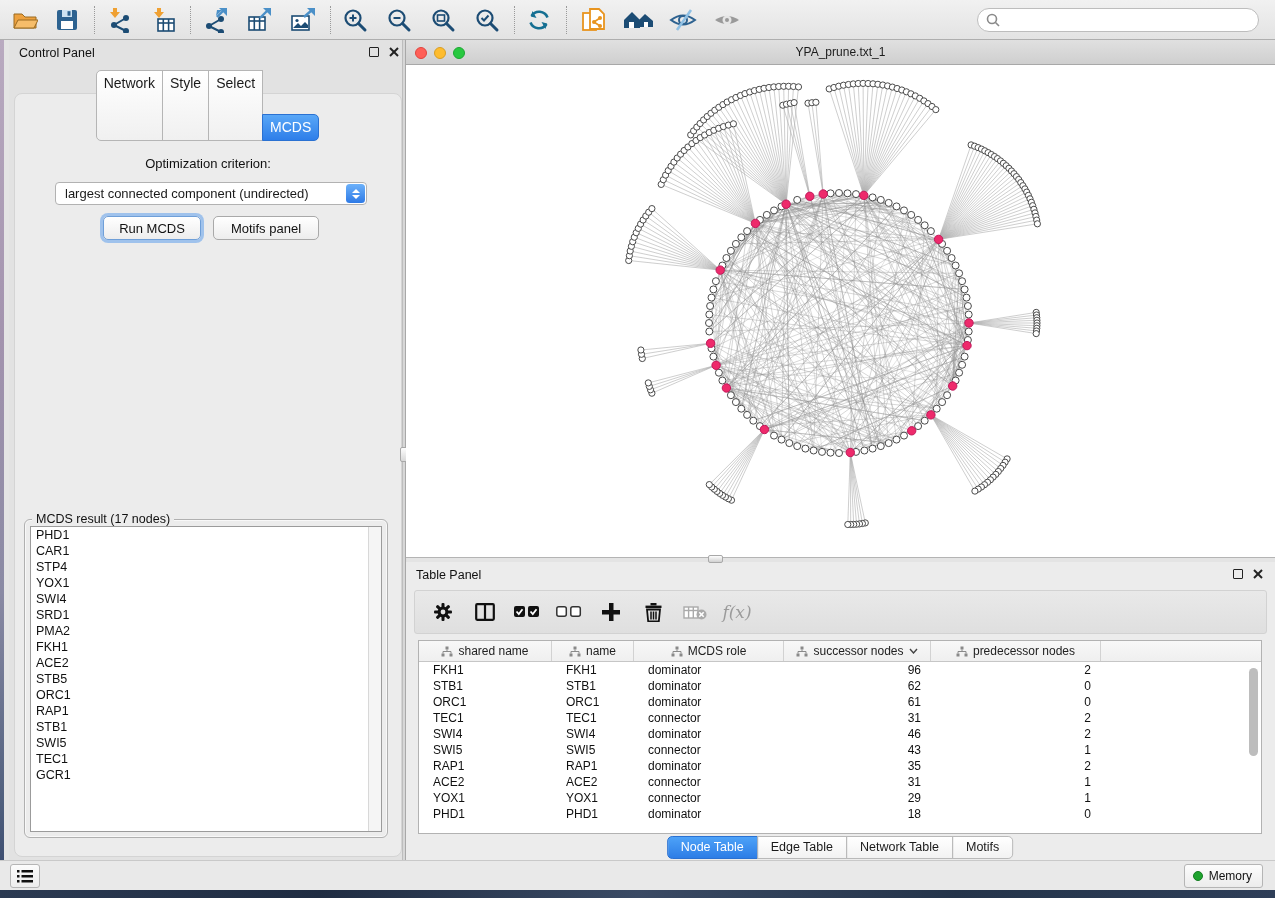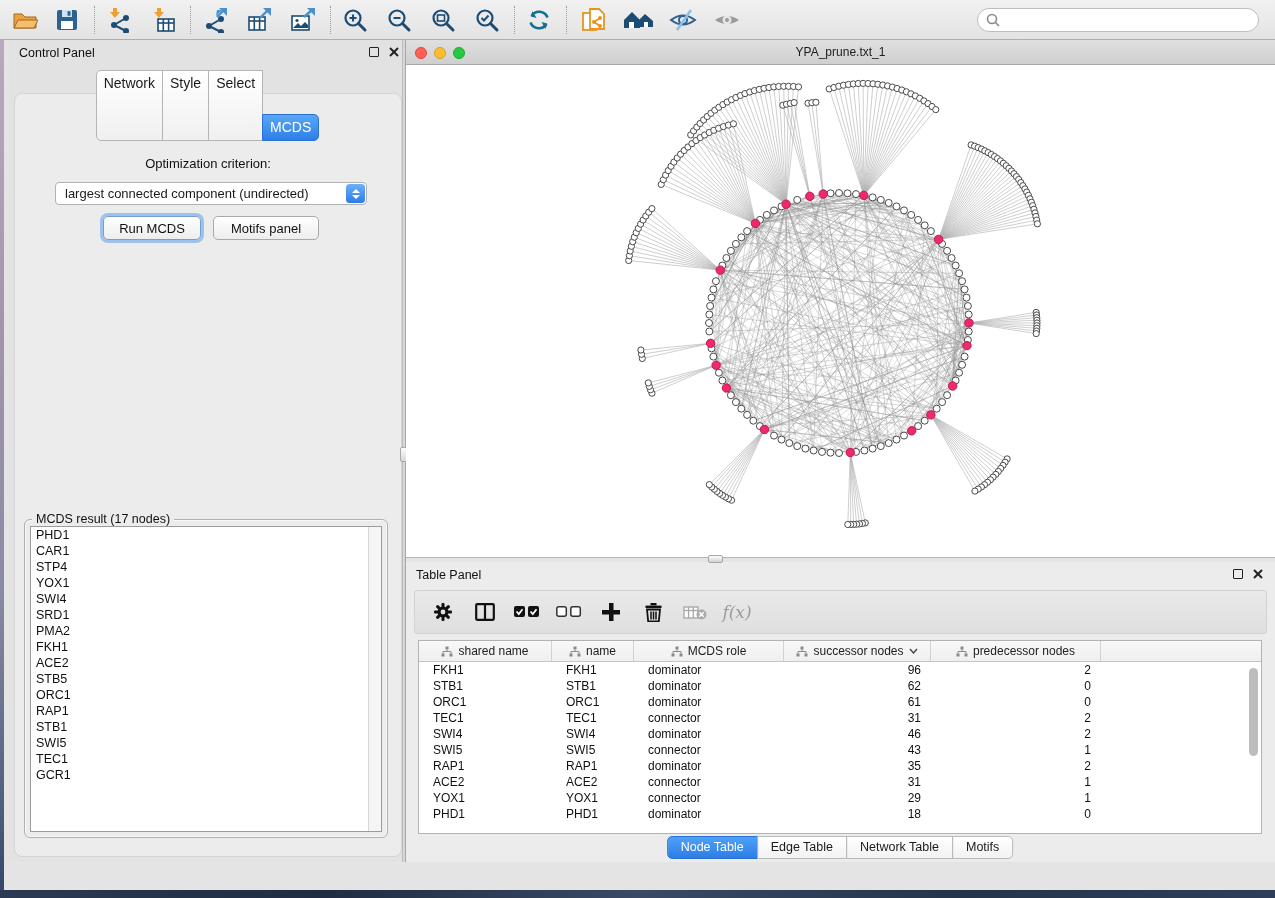--- a/index.html
+++ b/index.html
@@ -1375,14 +1375,32 @@
     </div>
 
     <div id="table-tabs">
         <div class="ttab active">Node Table</div>
         <div class="ttab">Edge Table</div>
         <div class="ttab">Network Table</div>
         <div class="ttab">Motifs</div>
       </div>
   </div>
 
+  <div id="status-bar">
+    <span id="list-btn">
+      <svg width="16" height="13">
+          <g fill="#111">
+            <rect x="0" y="0" width="2.5" height="2.5"></rect>
+            <rect x="4.5" y="0" width="11.5" height="2.5"></rect>
+            <rect x="0" y="5" width="2.5" height="2.5"></rect>
+            <rect x="4.5" y="5" width="11.5" height="2.5"></rect>
+            <rect x="0" y="10" width="2.5" height="2.5"></rect>
+            <rect x="4.5" y="10" width="11.5" height="2.5"></rect>
+          </g>
+        </svg>
+    </span>
+    <span id="memory-btn">
+      <span id="memory-dot"></span>
+      <span>Memory</span>
+    </span>
+  </div>
 
 </div>
 
 </body></html>

